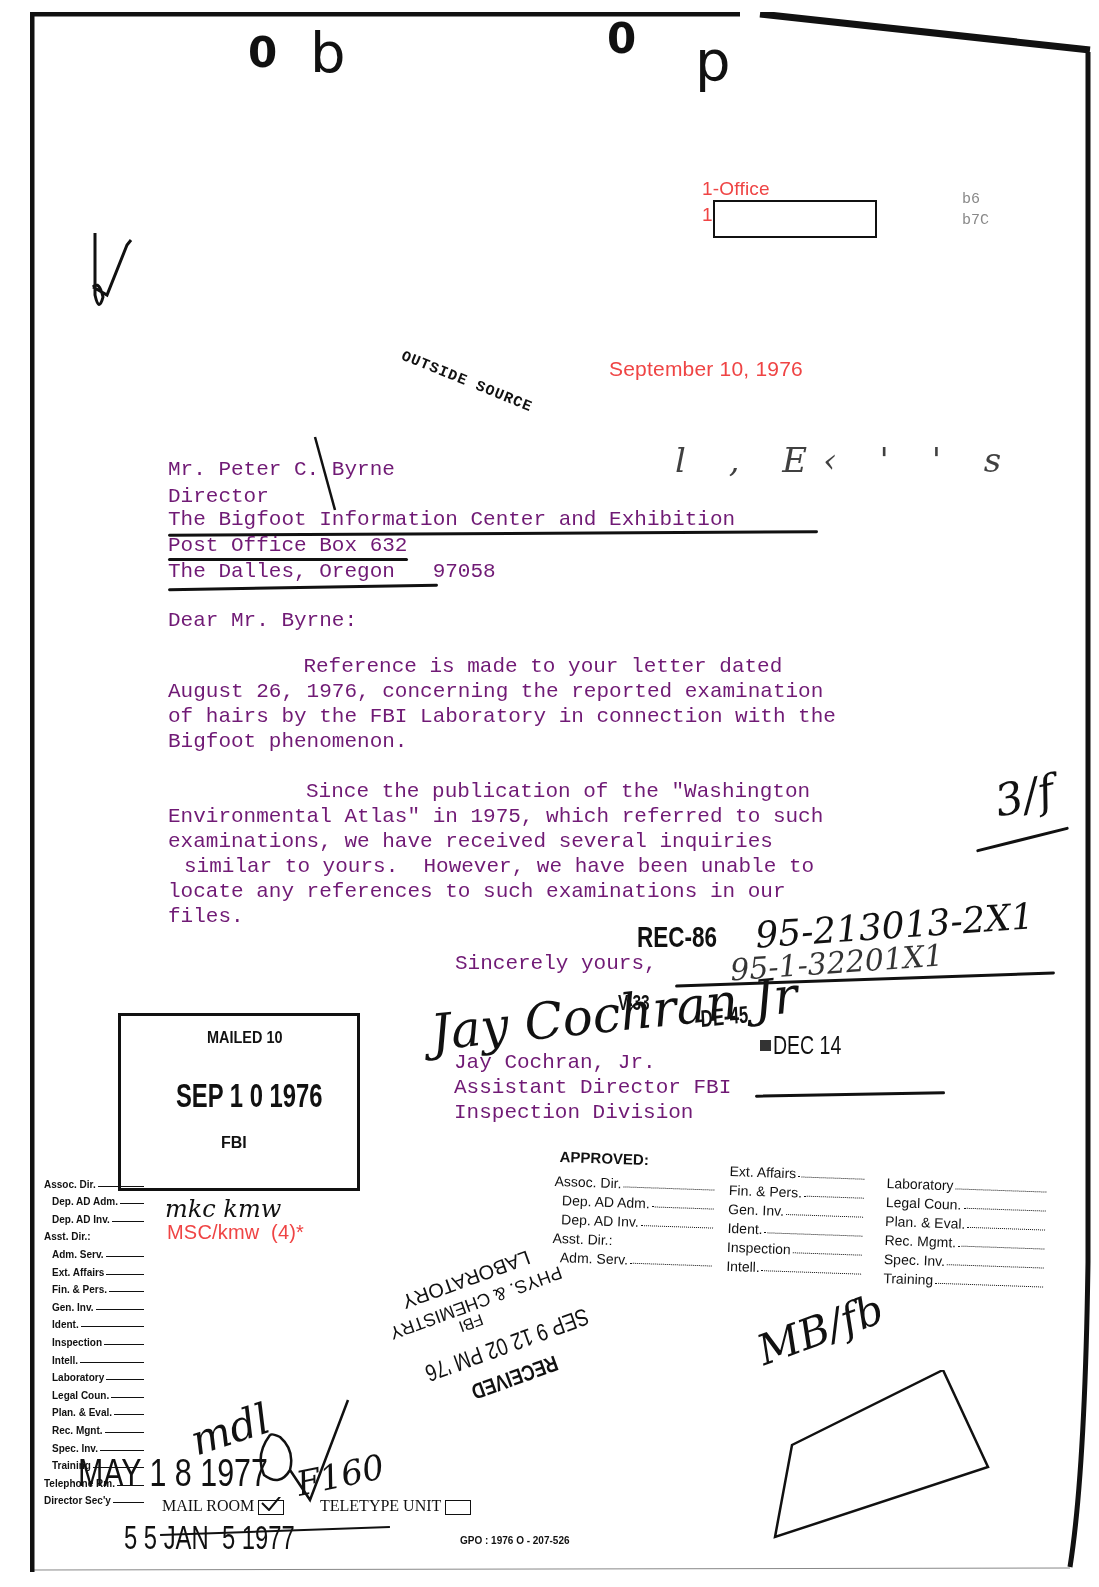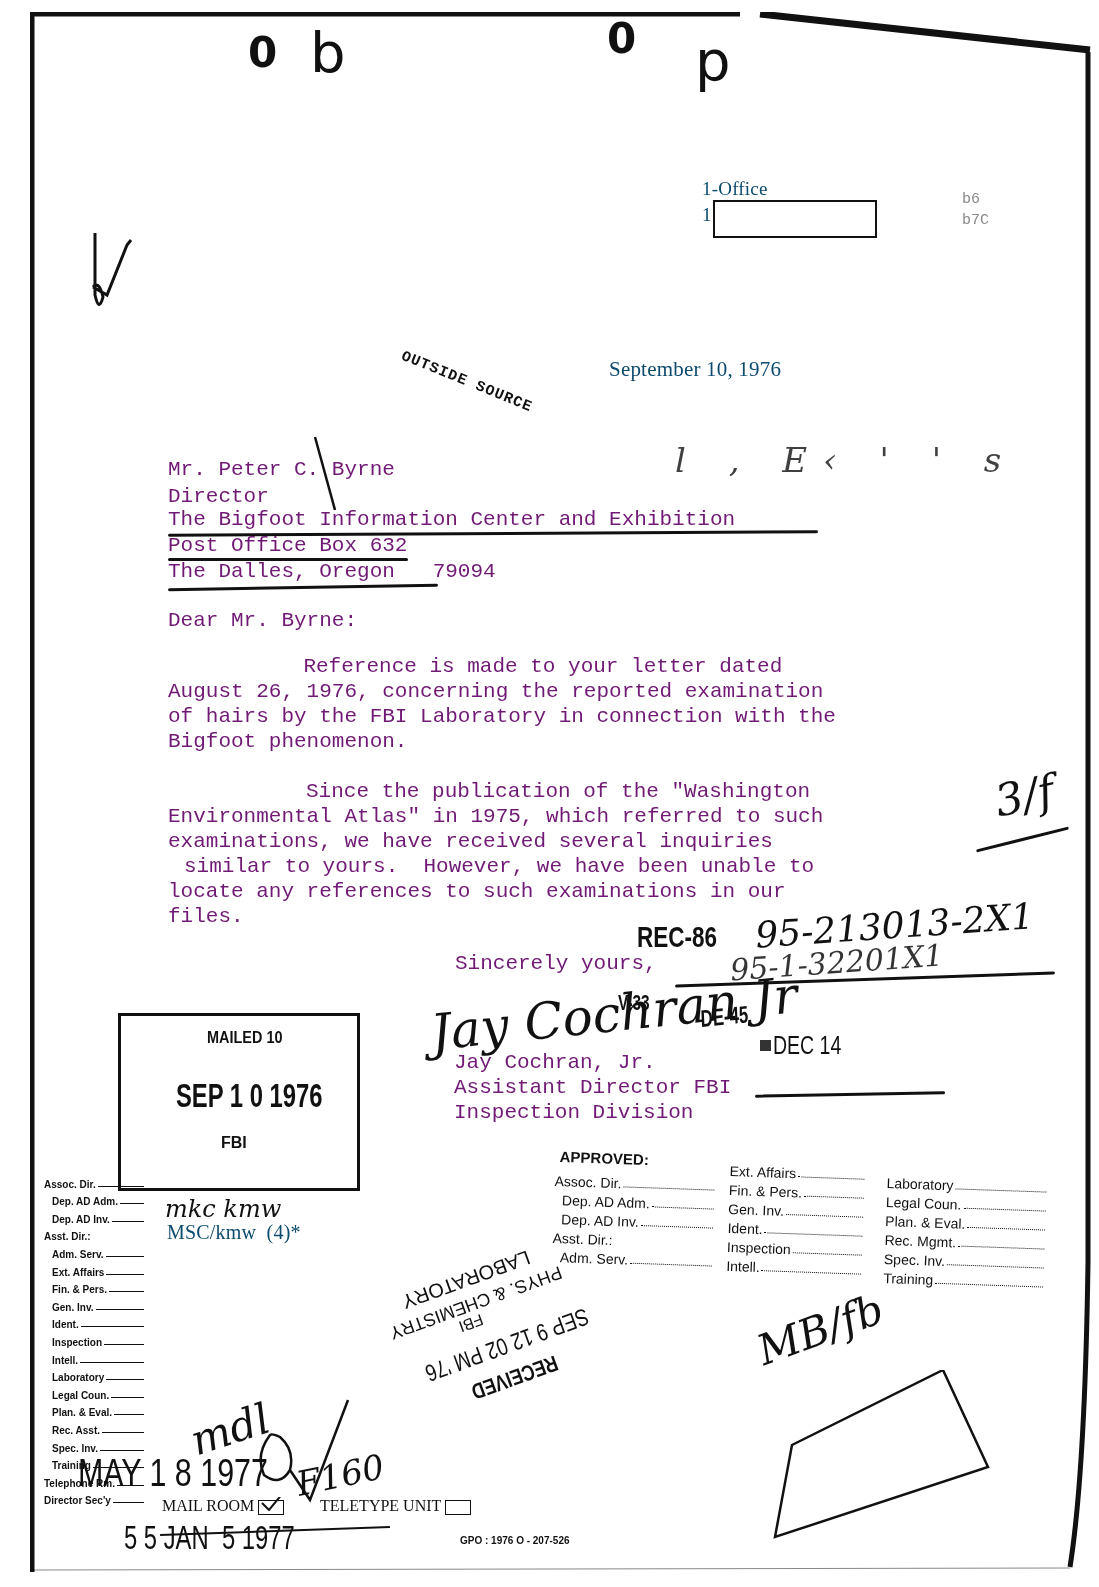--- a/index.html
+++ b/index.html
@@ -1,19 +1,19 @@
 <!DOCTYPE html>
 <html><head>
   <meta charset="utf-8">
   <style>
     html, body { margin: 0; padding: 0; background: #ffffff; }
     body { width: 1099px; height: 1587px; position: relative; overflow: hidden; font-family: "Liberation Mono", "DejaVu Sans Mono", monospace; color: #111; }
     .abs { position: absolute; }
     .page-border { position: absolute; left: 30px; top: 12px; width: 1062px; height: 1560px; pointer-events: none; }
-    .mono { font-family: Liberation Serif, serif; font-size: 21px; letter-spacing: 0.2px; color: #0c4a6e; white-space: pre; text-align: right; }
+    .mono { font-family: Liberation Sans, sans-serif; font-size: 21px; letter-spacing: 0.2px; color: #ef4444; white-space: pre; text-align: right; }
     .typeline { position: absolute; left: 168px; font-family: "Liberation Mono", "DejaVu Sans Mono", monospace; font-size: 21px; color: #701a75; white-space: pre; line-height: 25px; }
     .hand { font-family: "DejaVu Serif", serif; font-style: italic; color: #111; }
     .stamp { font-family: "Liberation Sans", "DejaVu Sans", sans-serif; font-weight: bold; color: #111; }
     .redact { position: absolute; left: 713px; top: 200px; width: 160px; height: 34px; border: 2px solid #111; background: #fff; }
     .exempt { position: absolute; left: 962px; font-family: "Liberation Mono", monospace; font-size: 15px; color: #888; }
     .routing { position: absolute; left: 44px; top: 1172px; width: 100px; font-family: "Liberation Sans", "DejaVu Sans", sans-serif; font-size: 10px; font-weight: bold; color: #111; }
     .routing .r { height: 17.6px; display: flex; align-items: flex-end; white-space: nowrap; }
     .routing .r .ln { flex: 1; border-bottom: 1.5px solid #111; margin-left: 2px; margin-bottom: 3px; min-width: 16px; }
     .approved { position: absolute; font-family: "Liberation Sans", "DejaVu Sans", sans-serif; font-size: 14px; color: #111; transform: rotate(2deg); transform-origin: left top; }
     .approved .r { height: 19px; display: flex; align-items: flex-end; white-space: nowrap; }
@@ -54,21 +54,21 @@
 
 <div class="typeline" style="top:457px;">Mr. Peter C. Byrne</div>
 <svg class="abs" style="left:310px; top:435px;" width="30" height="80">
     <path d="M5,2 L25,75" stroke="#111" stroke-width="2.5" fill="none"></path>
   </svg>
 <div class="typeline" style="top:484px;">Director</div>
 <div class="typeline" style="top:507px;">The Bigfoot Information Center and Exhibition</div>
 <div class="underline-heavy" style="left:168px; top:532px; width:650px; transform:rotate(-0.3deg);"></div>
 <div class="typeline" style="top:533px;">Post Office Box 632</div>
 <div class="underline-heavy" style="left:168px; top:558px; width:240px;"></div>
-<div class="typeline" style="top:559px;">The Dalles, Oregon   79094</div>
+<div class="typeline" style="top:559px;">The Dalles, Oregon   97058</div>
 <div class="underline-heavy" style="left:168px; top:586px; width:270px; transform:rotate(-1deg);"></div>
 
 <div class="typeline" style="top:608px;">Dear Mr. Byrne:</div>
 
 <div class="typeline" style="top:654px; left:190px;">         Reference is made to your letter dated</div>
 <div class="typeline" style="top:679px;">August 26, 1976, concerning the reported examination</div>
 <div class="typeline" style="top:704px;">of hairs by the FBI Laboratory in connection with the</div>
 <div class="typeline" style="top:729px;">Bigfoot phenomenon.</div>
 
 <div class="typeline" style="top:779px; left:180px;">          Since the publication of the "Washington</div>
@@ -157,21 +157,21 @@
     </div>
     <div class="r" style="padding-left: 8px;">
       <span>Legal Coun.</span>
       <span class="ln"></span>
     </div>
     <div class="r" style="padding-left: 8px;">
       <span>Plan. &amp; Eval.</span>
       <span class="ln"></span>
     </div>
     <div class="r" style="padding-left: 8px;">
-      <span>Rec. Asst.</span>
+      <span>Rec. Mgnt.</span>
       <span class="ln"></span>
     </div>
     <div class="r" style="padding-left: 8px;">
       <span>Spec. Inv.</span>
       <span class="ln"></span>
     </div>
     <div class="r" style="padding-left: 8px;">
       <span>Training</span>
       <span class="ln"></span>
     </div>

